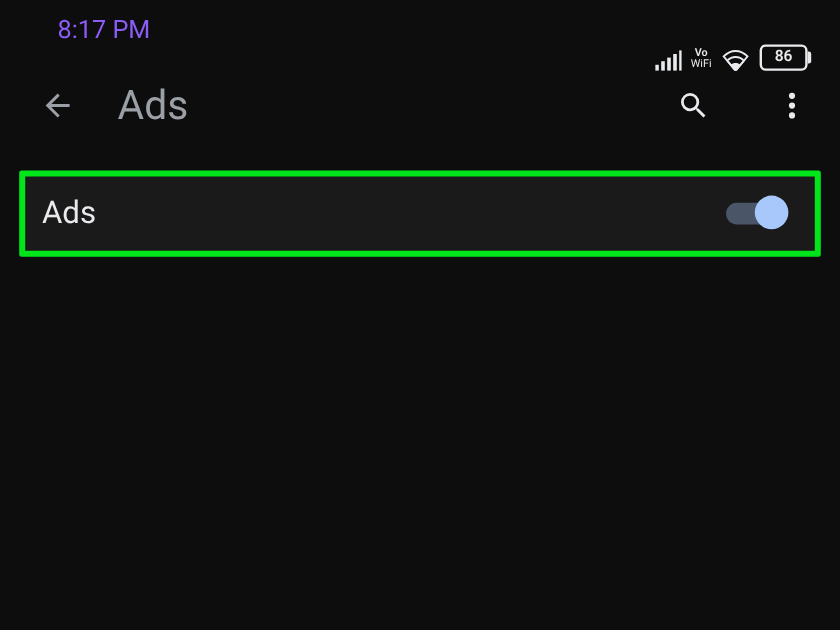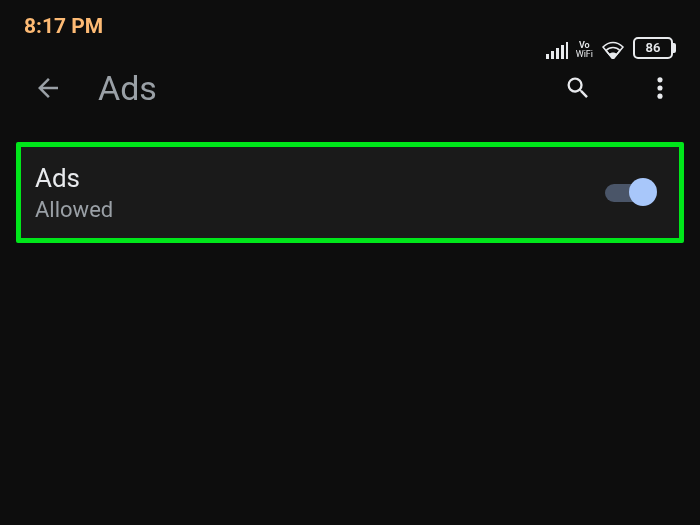--- a/index.html
+++ b/index.html
@@ -18,22 +18,23 @@
     }
     .status-bar {
       display: flex;
       justify-content: space-between;
       align-items: center;
       padding: 10px 24px 6px 24px;
       height: 48px;
     }
     .status-time {
       font-size: 21px;
-      color: #fdba74;
-      font-weight: 700;
+      color: #8b5cf6;
+      font-weight: 400;
+      margin-left: 24px;
     }
     .status-icons {
       display: flex;
       align-items: flex-end;
       gap: 8px;
     }
     .signal-icon svg, .wifi-icon svg {
       display: block;
     }
     .volte-icon {
@@ -198,19 +199,18 @@
       <circle cx="12" cy="5" r="2.2" fill="#e8eaed"></circle>
       <circle cx="12" cy="12" r="2.2" fill="#e8eaed"></circle>
       <circle cx="12" cy="19" r="2.2" fill="#e8eaed"></circle>
     </svg>
   </div>
 </div>
 
 <div class="setting-row">
   <div class="setting-text">
     <div class="setting-title">Ads</div>
-    <div class="setting-subtitle">Allowed</div>
   </div>
   <div class="toggle">
     <div class="toggle-track"></div>
     <div class="toggle-thumb"></div>
   </div>
 </div>
 
 </body></html>

